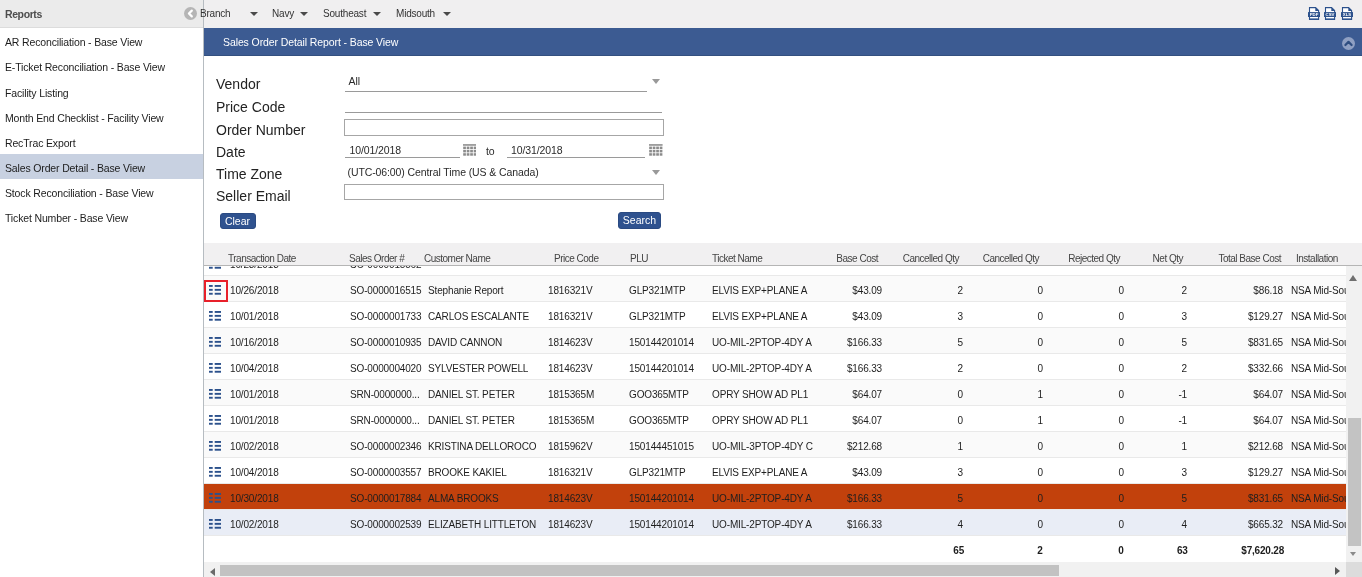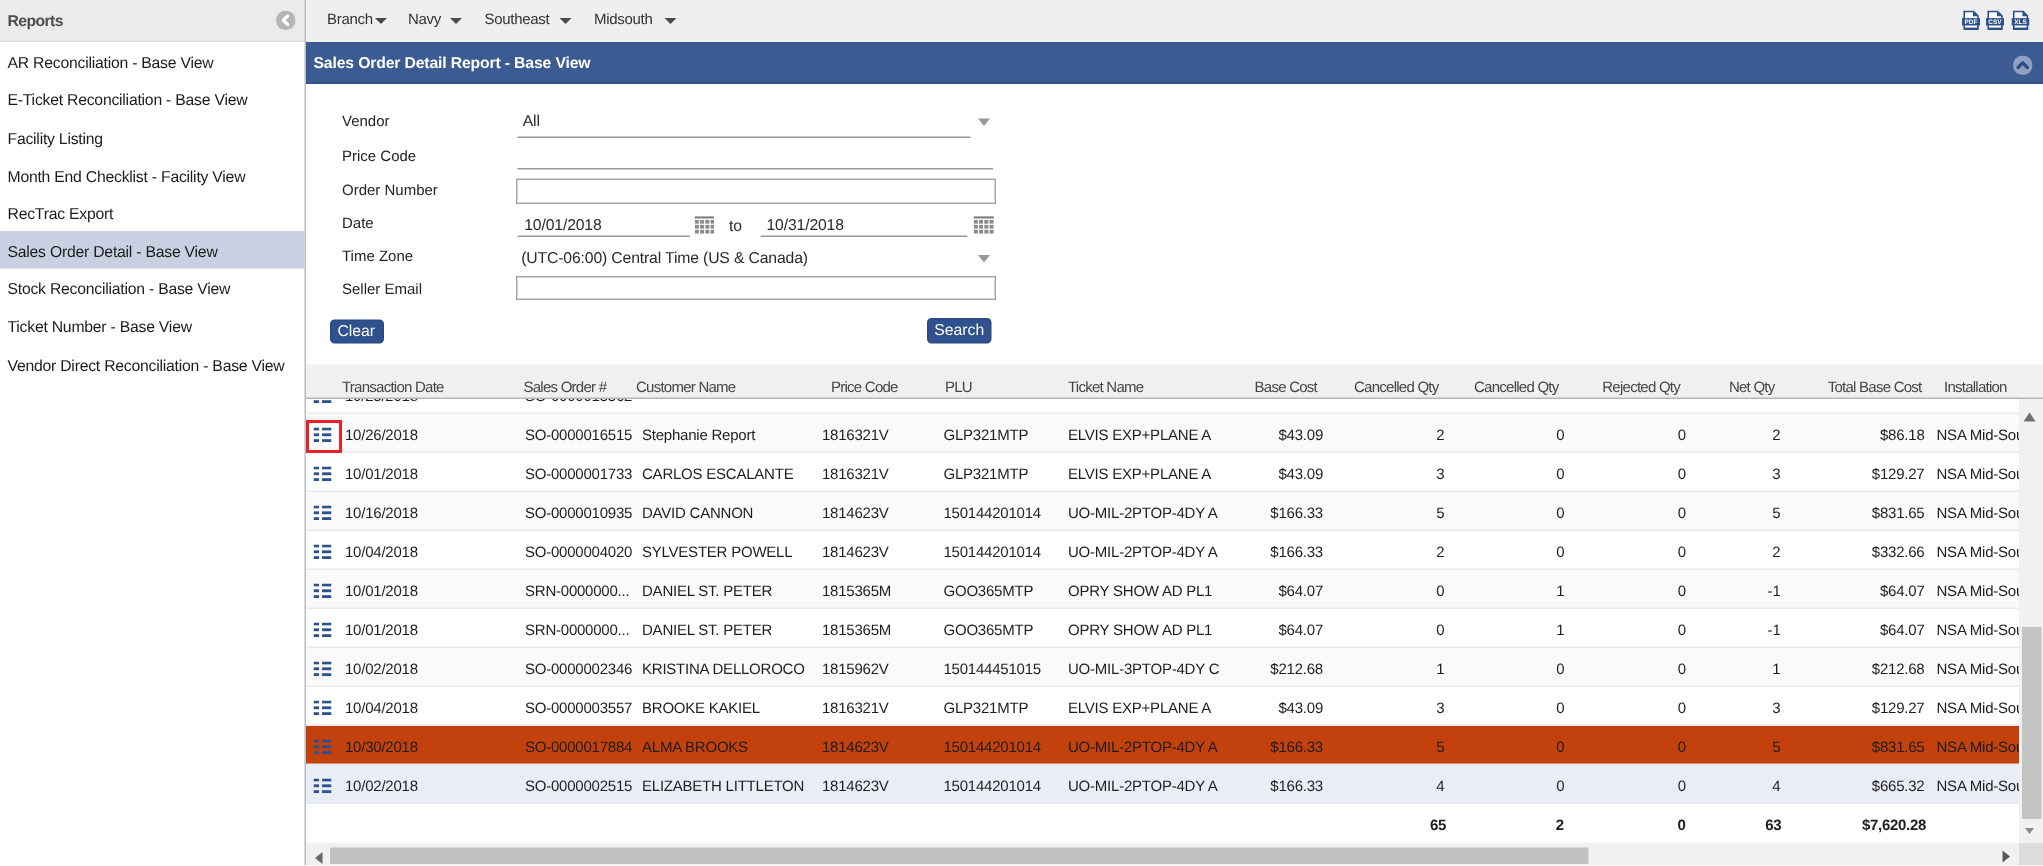--- a/index.html
+++ b/index.html
@@ -12,24 +12,24 @@
  font-size:10.5px;letter-spacing:-0.15px;color:#1c1c1c;white-space:nowrap}
 .sbsel{background:#c8d1e1}
 
 #toolbar{left:204px;top:0;width:1158px;height:28px;background:#f0eff0}
 .tbi{position:absolute;top:0;line-height:28px;font-size:10px;letter-spacing:-0.2px;color:#333}
 .caret{position:absolute;top:12px;width:0;height:0;border-left:4px solid transparent;
  border-right:4px solid transparent;border-top:4.5px solid #4a4a4a}
 .fic{position:absolute}
 
 #titlebar{left:204px;top:28px;width:1158px;height:28px;background:#3c5b92;border-bottom:1px solid #33507f}
-#title{left:209px;top:28px;line-height:28px;font-size:10.5px;letter-spacing:-0.1px;
- font-weight:bold;color:#fff}
-
-.flabel{font-size:10px;color:#232323;left:228px;white-space:nowrap}
+#title{left:223px;top:28px;line-height:28px;font-size:10.5px;letter-spacing:-0.1px;
+ font-weight:normal;color:#fff}
+
+.flabel{font-size:14px;color:#232323;left:216px;white-space:nowrap}
 .fval{font-size:10.5px;letter-spacing:-0.1px;color:#2a2a2a;white-space:nowrap}
 .uline{background:#9a9a9a;height:1px}
 .fbox{border:1px solid #a6a6a6;background:#fff}
 .selarr{width:0;height:0;border-left:4.5px solid transparent;border-right:4.5px solid transparent;
  border-top:5px solid #999}
 .btn{background:#2f528f;border-radius:3px;color:#fff;font-size:10.5px;text-align:center;
  border:1px solid #2a4a82}
 .cal{position:absolute}
 
 #thead{left:204px;top:242.5px;width:1158px;height:23.5px;background:#f1f0f1;
@@ -52,23 +52,22 @@
 <path d="M7.8 3.6 L4.9 6.5 L7.8 9.4" stroke="#fff" stroke-width="2.2" fill="none" stroke-linecap="round" stroke-linejoin="round"></path>
     </svg>
 <div class="abs sbitem" style="top:53.45px">E-Ticket Reconciliation - Base View</div>
 <div class="abs sbitem" style="top:28.30px">AR Reconciliation - Base View</div>
 <div class="abs sbitem" style="top:78.60px">Facility Listing</div>
 <div class="abs sbitem" style="top:103.75px">Month End Checklist - Facility View</div>
 <div class="abs sbitem" style="top:128.90px">RecTrac Export</div>
 <div class="abs sbitem sbsel" style="top:154.05px">Sales Order Detail - Base View</div>
 <div class="abs sbitem" style="top:179.20px">Stock Reconciliation - Base View</div>
 <div class="abs sbitem" style="top:204.35px">Ticket Number - Base View</div>
-<div class="abs sbitem" style="top:229.50px">Vendor Direct Reconciliation - Base View</div>
 <div class="abs" id="toolbar"></div>
-<span class="tbi" style="left:218px">Branch</span>
+<span class="tbi" style="left:200px">Branch</span>
     <span class="caret" style="left:249.5px"></span>
 <span class="tbi" style="left:272px">Navy</span>
     <span class="caret" style="left:300px"></span>
 <span class="tbi" style="left:323px">Southeast</span>
     <span class="caret" style="left:372.8px"></span>
 <span class="tbi" style="left:396px">Midsouth</span>
     <span class="caret" style="left:443.3px"></span>
 <svg class="fic" style="left:1308px;top:6.5px" width="12" height="13.5" viewBox="0 0 12 13.5">
 <path d="M1.5 0.6 H7.6 L10.6 3.6 V12.9 H1.5 Z" fill="#fff" stroke="#2c518c" stroke-width="1.1"></path>
 <path d="M7.3 0.3 L10.9 3.9 H7.3 Z" fill="#2c518c"></path>
@@ -407,21 +406,21 @@
 <g fill="#2c518c">
 <rect x="0" y="0" width="3.7" height="1.9"></rect>
           <rect x="5.7" y="0" width="6.3" height="1.9"></rect>
 <rect x="0" y="3.9" width="3.7" height="1.9"></rect>
           <rect x="5.7" y="3.9" width="6.3" height="1.9"></rect>
 <rect x="0" y="7.8" width="3.7" height="1.9"></rect>
           <rect x="5.7" y="7.8" width="6.3" height="1.9"></rect>
 </g>
       </svg>
       <span class="cell" style="left:26px">10/02/2018</span>
-      <span class="cell" style="left:146px">SO-0000002515</span>
+      <span class="cell" style="left:146px">SO-0000002539</span>
       <span class="cell" style="left:224px">ELIZABETH LITTLETON</span>
       <span class="cell" style="left:344px">1814623V</span>
       <span class="cell" style="left:425px">150144201014</span>
       <span class="cell" style="left:508px">UO-MIL-2PTOP-4DY A</span>
       <span class="cell" style="right:464px">$166.33</span>
       <span class="cell" style="right:383px">4</span>
       <span class="cell" style="right:303px">0</span>
       <span class="cell" style="right:222px">0</span>
       <span class="cell" style="right:159px">4</span>
       <span class="cell" style="right:63px">$665.32</span>

